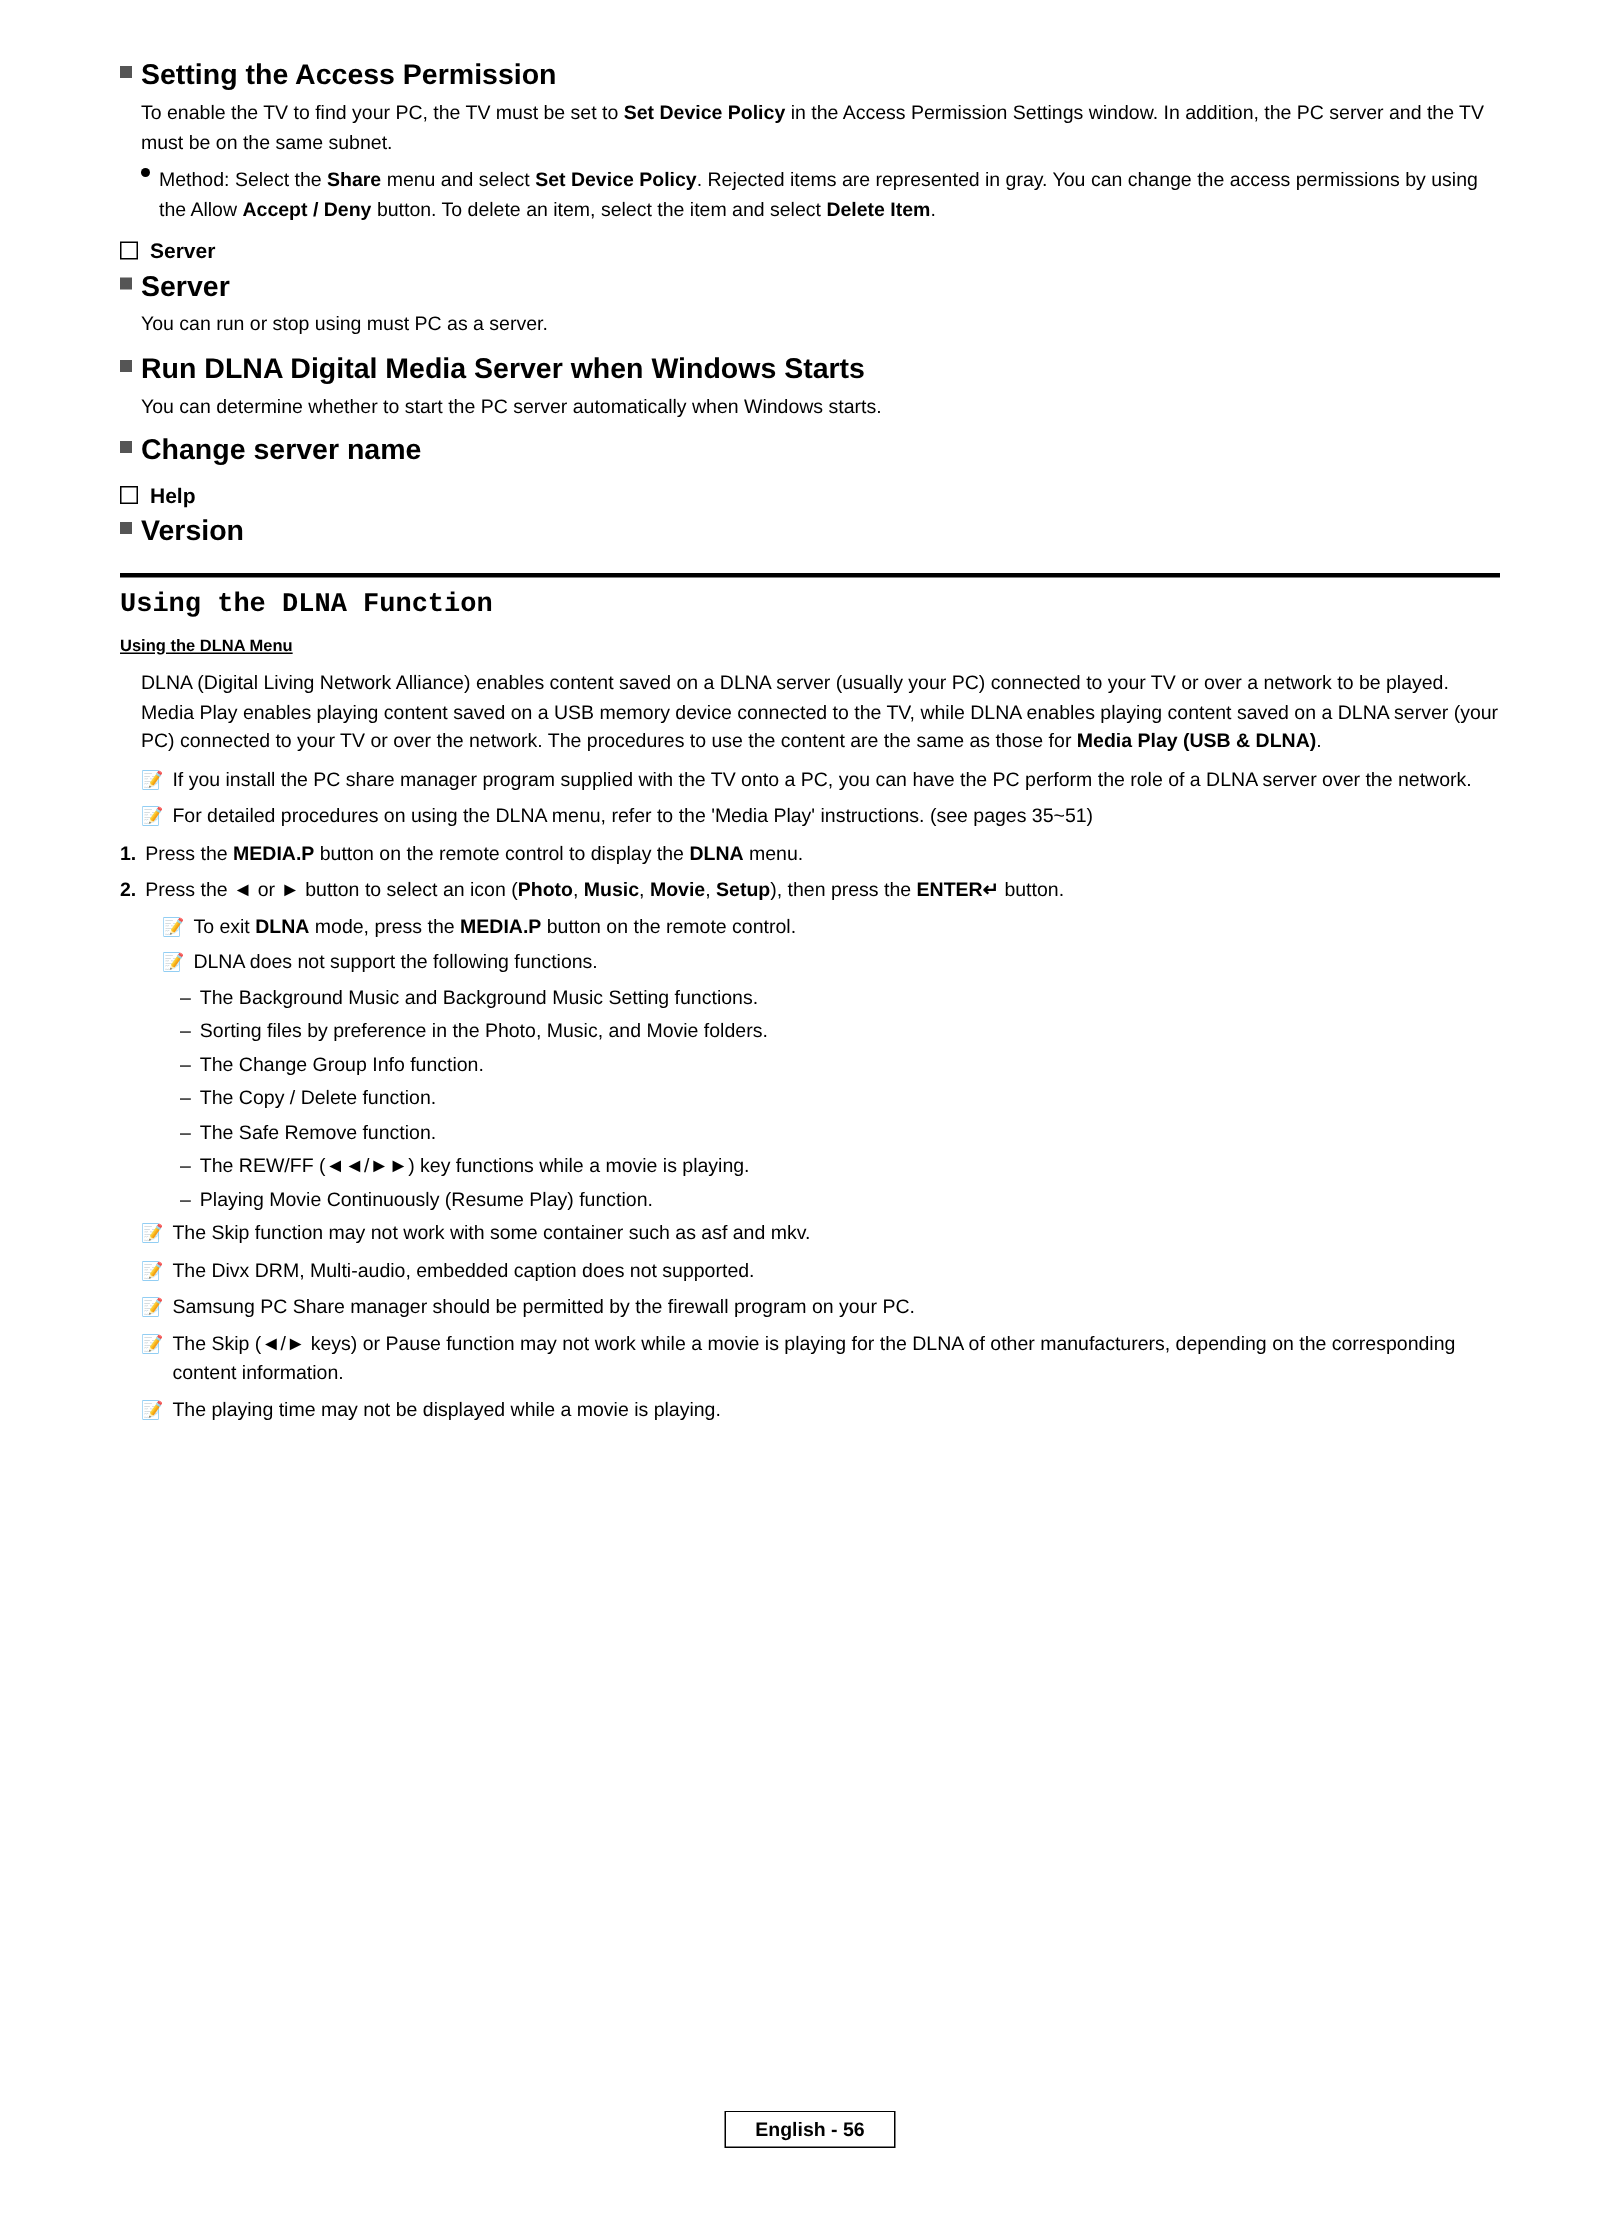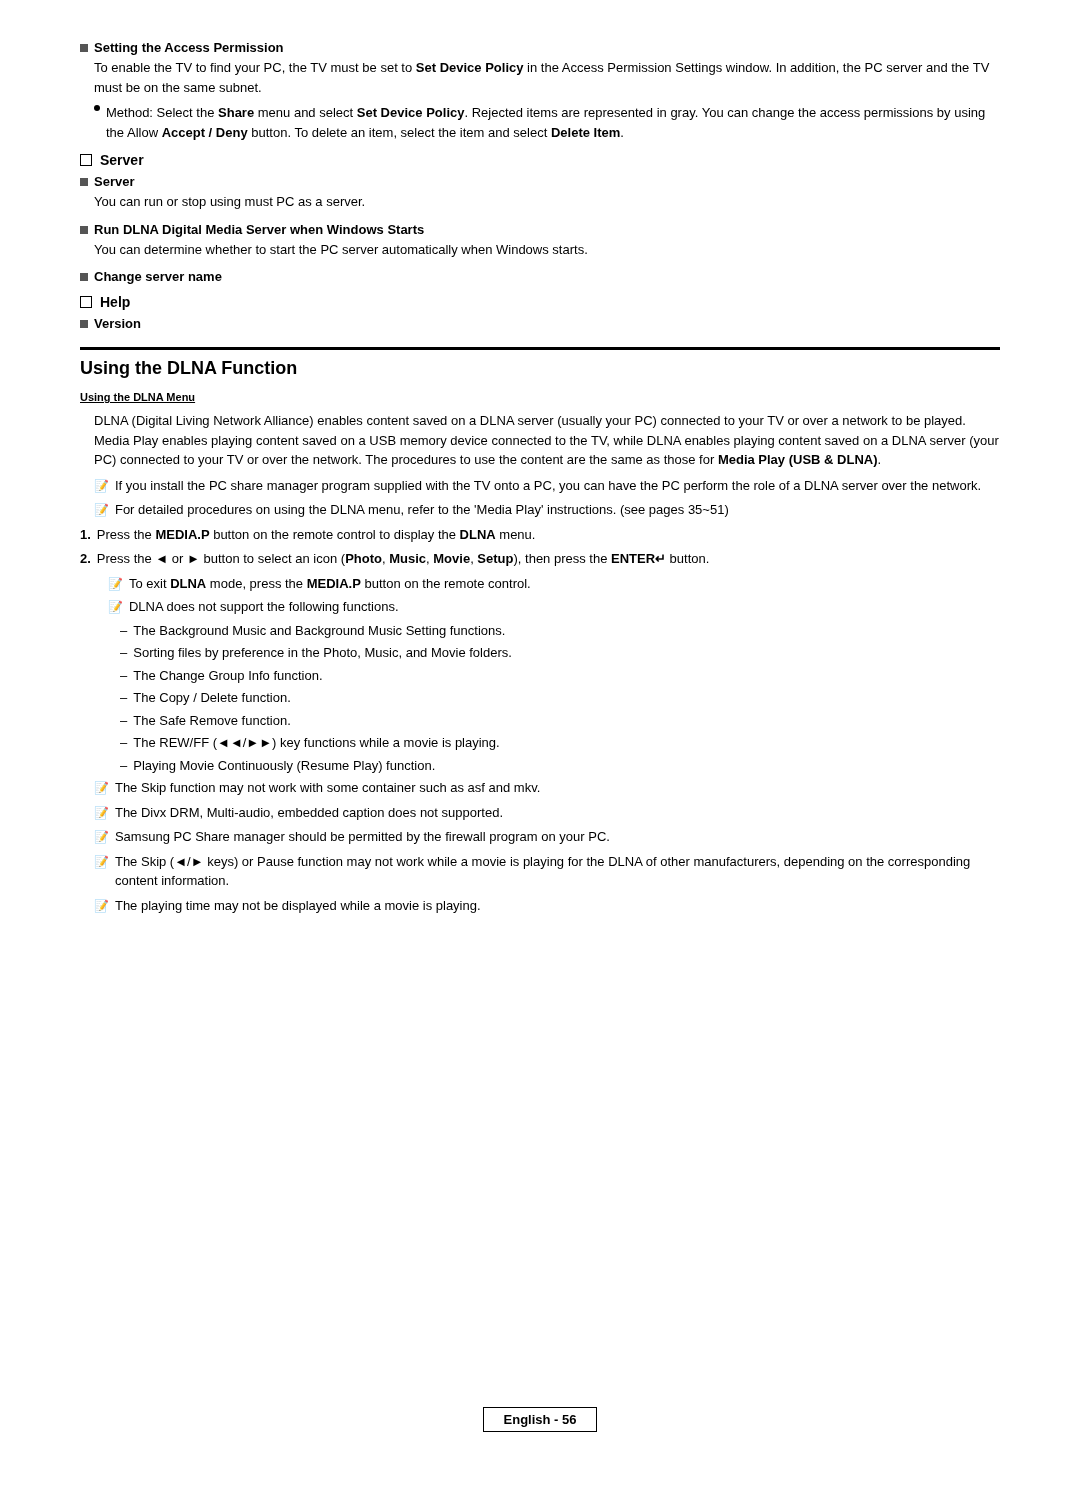--- a/index.html
+++ b/index.html
@@ -41,21 +41,21 @@
       border-radius: 50%;
       margin-right: 6px;
       vertical-align: middle;
       flex-shrink: 0;
       margin-top: 2px;
     }
     .heading-with-bullet {
       display: flex;
       align-items: flex-start;
       font-weight: bold;
-      font-size: 13px;
+      font-size: 19px;
       margin-bottom: 3px;
       text-align: center;
     }
     .heading-with-bullet .bullet-square {
       margin-top: 4px;
     }
     .sub-text {
       margin-left: 14px;
       margin-bottom: 6px;
       line-height: 1.5;
@@ -87,20 +87,21 @@
       border: none;
       border-top: 3px solid #000;
       margin-bottom: 8px;
       margin-top: 16px;
     }
     .section-title {
       font-size: 18px;
       font-weight: bold;
       margin-bottom: 12px;
       margin-top: 4px;
+      font-family: Liberation Mono, monospace;
     }
     .subsection-title {
       font-size: 11px;
       font-weight: bold;
       margin-bottom: 8px;
       text-decoration: underline;
       margin-top: 11px;
     }
     .note-item {
       display: flex;

